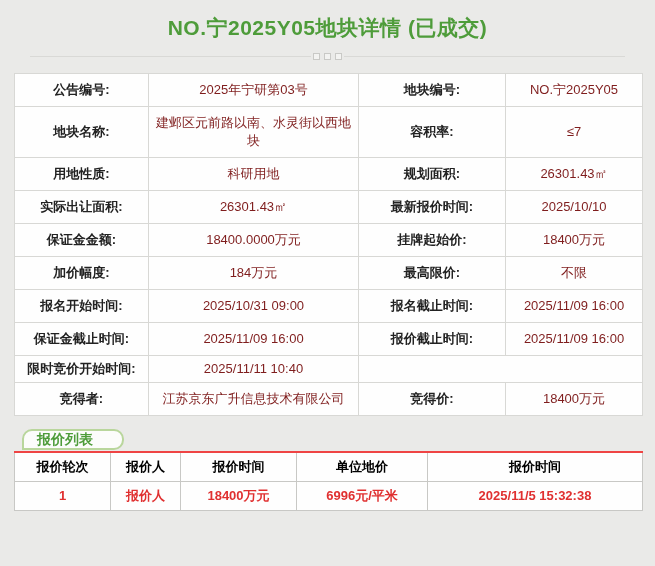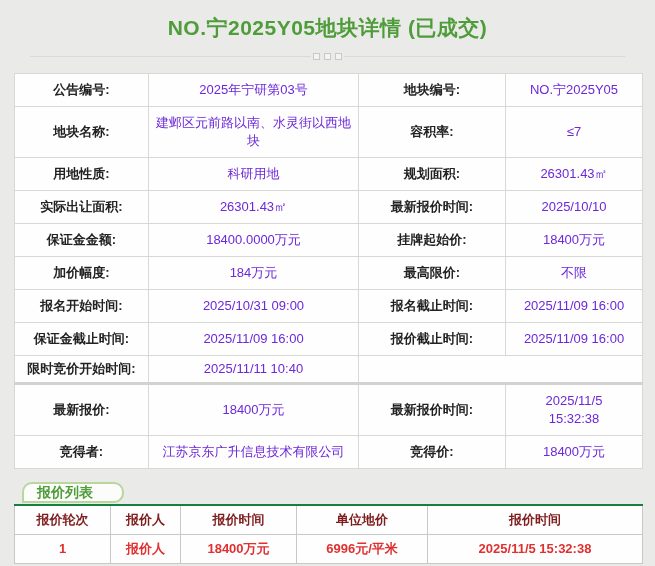--- a/index.html
+++ b/index.html
@@ -40,21 +40,21 @@
     width: 628px;
     border-collapse: collapse;
     background: #fefefe;
     table-layout: fixed;
     padding-left: 16px;
   }
   table.detail td {
     border: 1px solid #d8d8d5;
     text-align: center;
     font-size: 13px;
-    color: #6d28d9;
+    color: #7f1d1d;
     padding: 7px 5px;
     line-height: 18px;
     word-break: break-all;
   }
   table.detail td.lbl { font-weight: bold; color: #222; }
   table.detail tr.short td { padding: 4px 5px; }
   table.detail tr.split td { border-top: 3px solid #d2d2cf; }
   td.green { color: #55a23c; }
   td.red   { color: #d9534f; }
   td.prewrap { white-space: pre-line; }
@@ -83,21 +83,21 @@
     background: #fefefe;
     table-layout: fixed;
   }
   table.quote th, table.quote td {
     border: 1px solid #c8c8c5;
     text-align: center;
     font-size: 13px;
     padding: 6px 4px;
     line-height: 16px;
   }
-  table.quote th { font-weight: bold; color: #7f1d1d; border-top: 2px solid #15803d; }
+  table.quote th { font-weight: bold; color: #000000; border-top: 2px solid #ef4444; }
   table.quote td { font-weight: bold; color: #e03030; }
 </style>
 </head>
 <body>
 
 <div class="page">
 
   <div class="banner">
     <h1>NO.宁2025Y05地块详情 (已成交)</h1>
   </div>
@@ -163,27 +163,20 @@
       <tr>
         <td class="lbl">保证金截止时间:</td>
         <td>2025/11/09 16:00</td>
         <td class="lbl">报价截止时间:</td>
         <td>2025/11/09 16:00</td>
       </tr>
       <tr class="short">
         <td class="lbl">限时竞价开始时间:</td>
         <td class="red">2025/11/11 10:40</td>
         <td colspan="2"></td>
-      </tr>
-      <tr class="split">
-        <td class="lbl">最新报价:</td>
-        <td>18400万元</td>
-        <td class="lbl">最新报价时间:</td>
-        <td class="prewrap">2025/11/5
-15:32:38</td>
       </tr>
       <tr>
         <td class="lbl">竞得者:</td>
         <td>江苏京东广升信息技术有限公司</td>
         <td class="lbl">竞得价:</td>
         <td class="red">18400万元</td>
       </tr>
     </tbody>
   </table>
 

